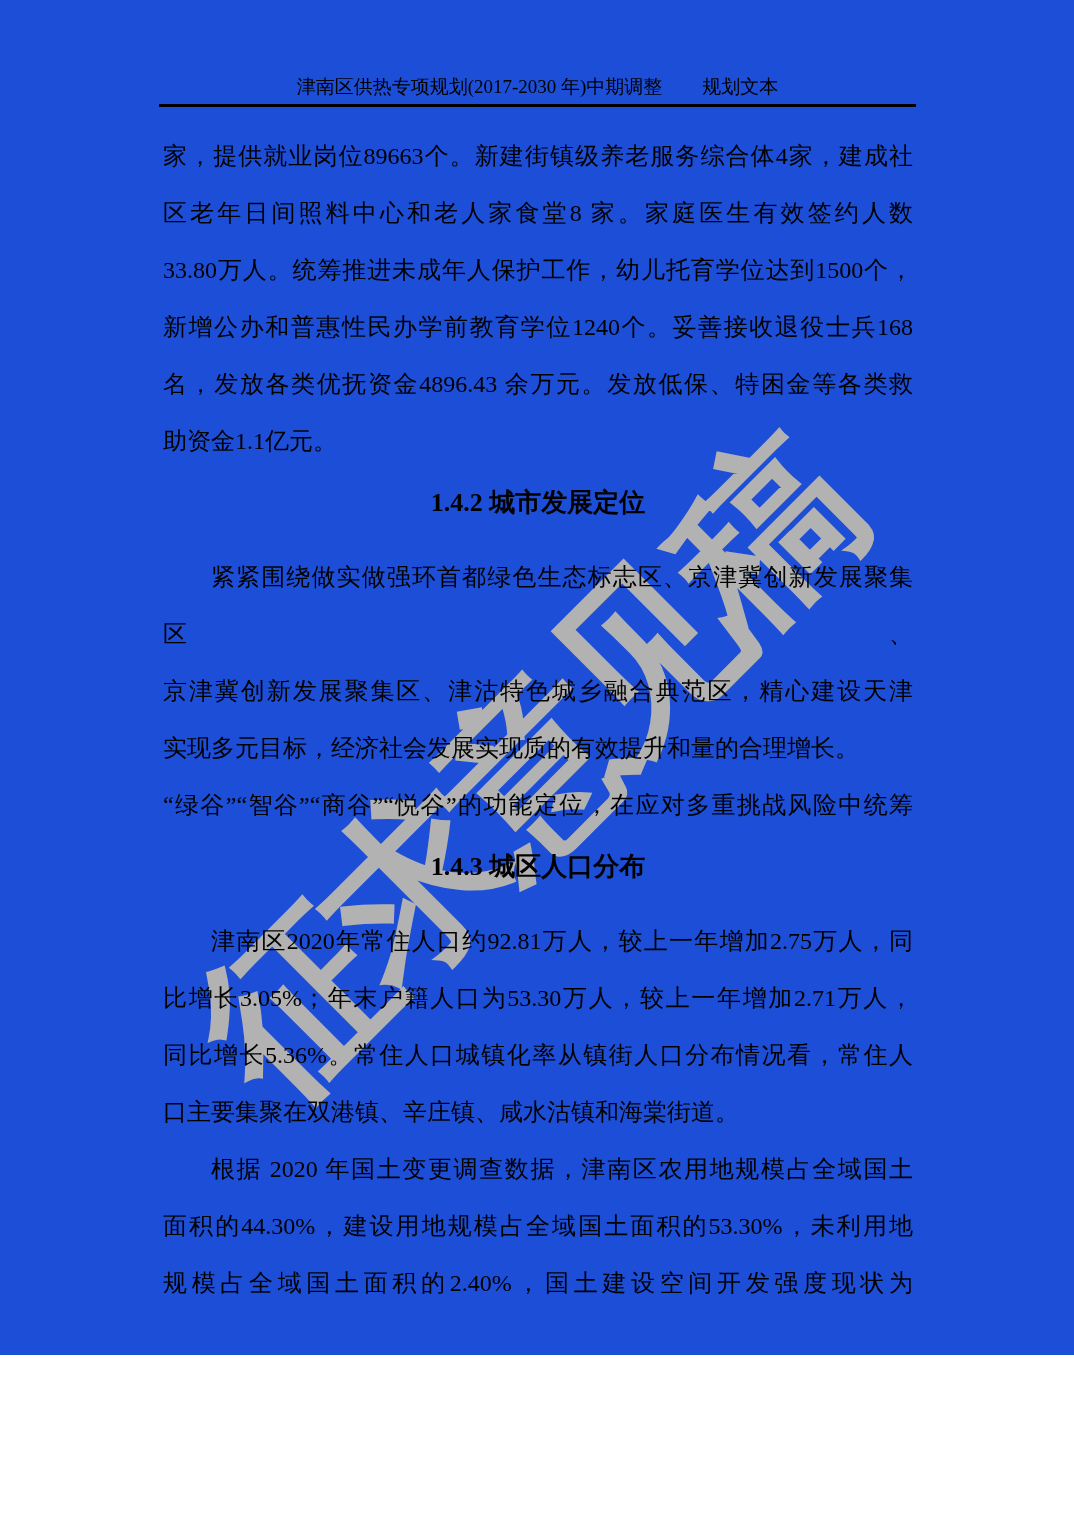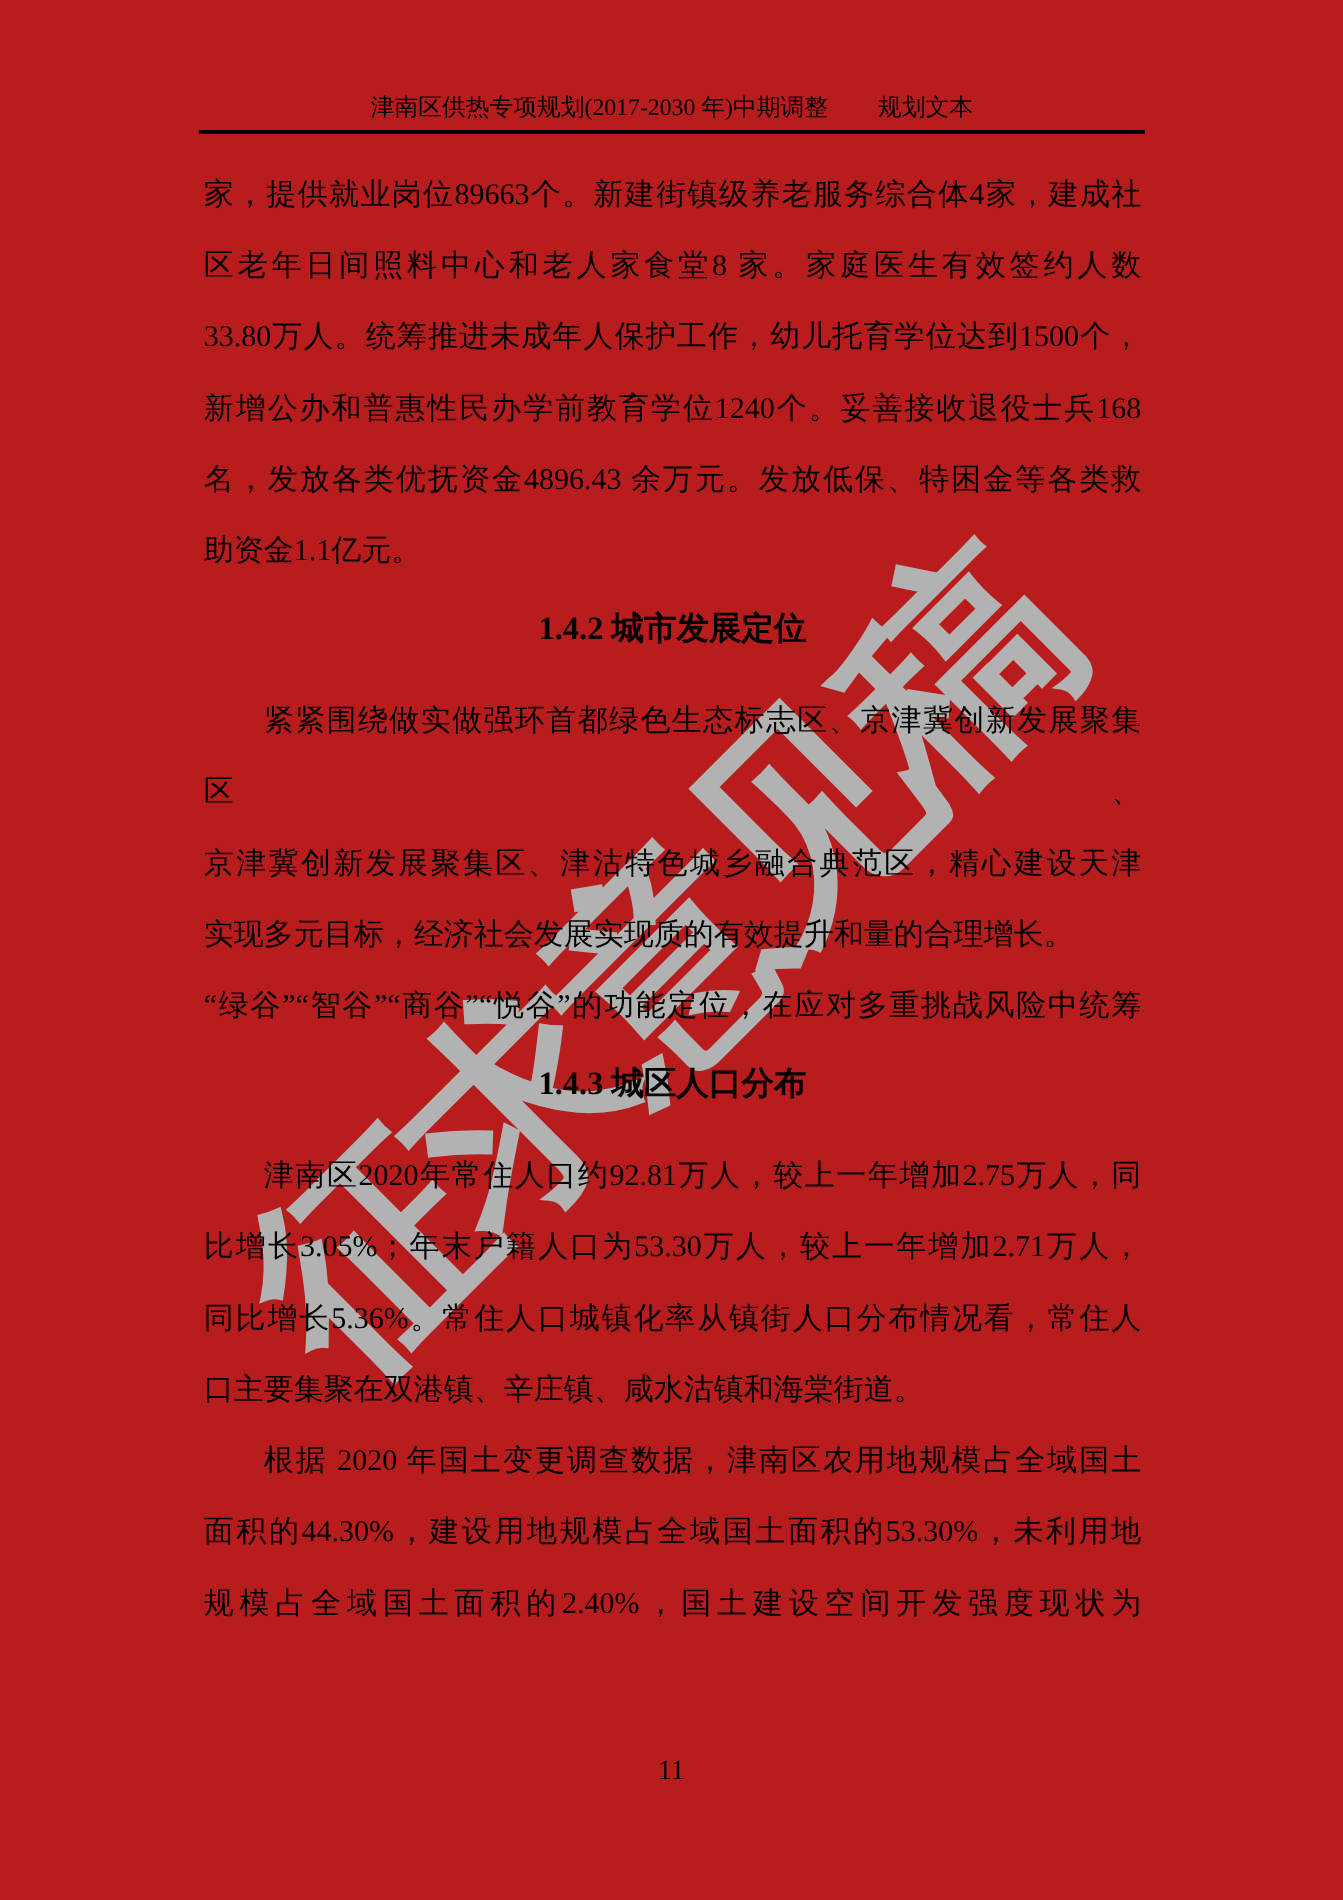--- a/index.html
+++ b/index.html
@@ -3,22 +3,22 @@
 <meta charset="utf-8">
 <style>
   html, body {
     margin: 0;
     padding: 0;
     background: #ffffff;
   }
   .page {
     position: relative;
     width: 1074px;
-    height: 1520px;
-    background: #b91c1c;
+    height: 1355px;
+    background: #1d4ed8;
     color: #000000;
     font-family: "Liberation Serif", "DejaVu Serif", serif;
     overflow: hidden;
   }
   
   .doc-header {
     position: absolute;
     left: 160px;
     top: 74px;
     width: 755px;

